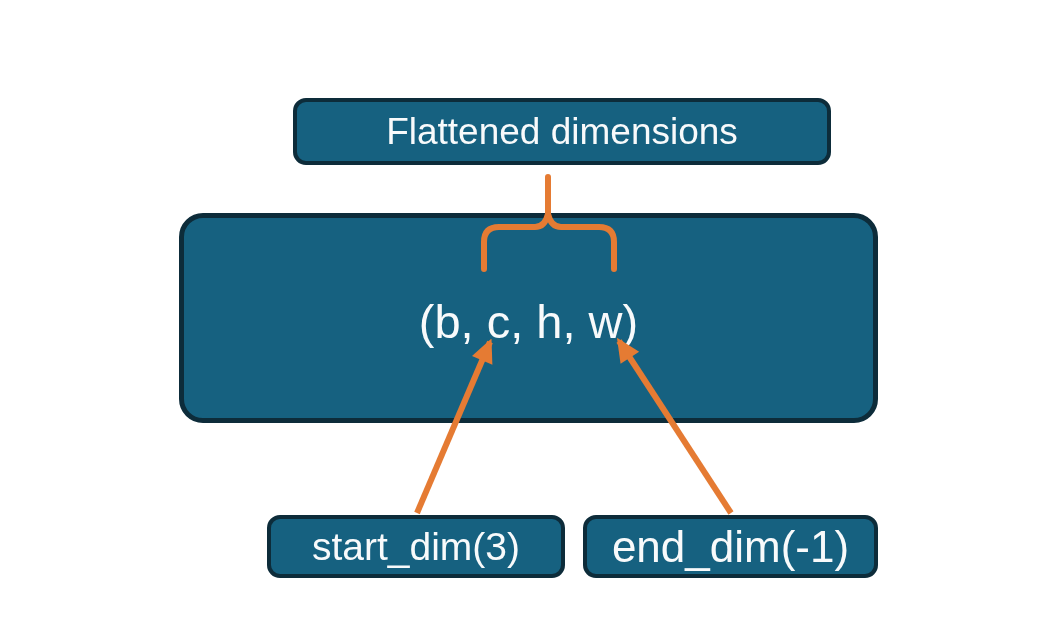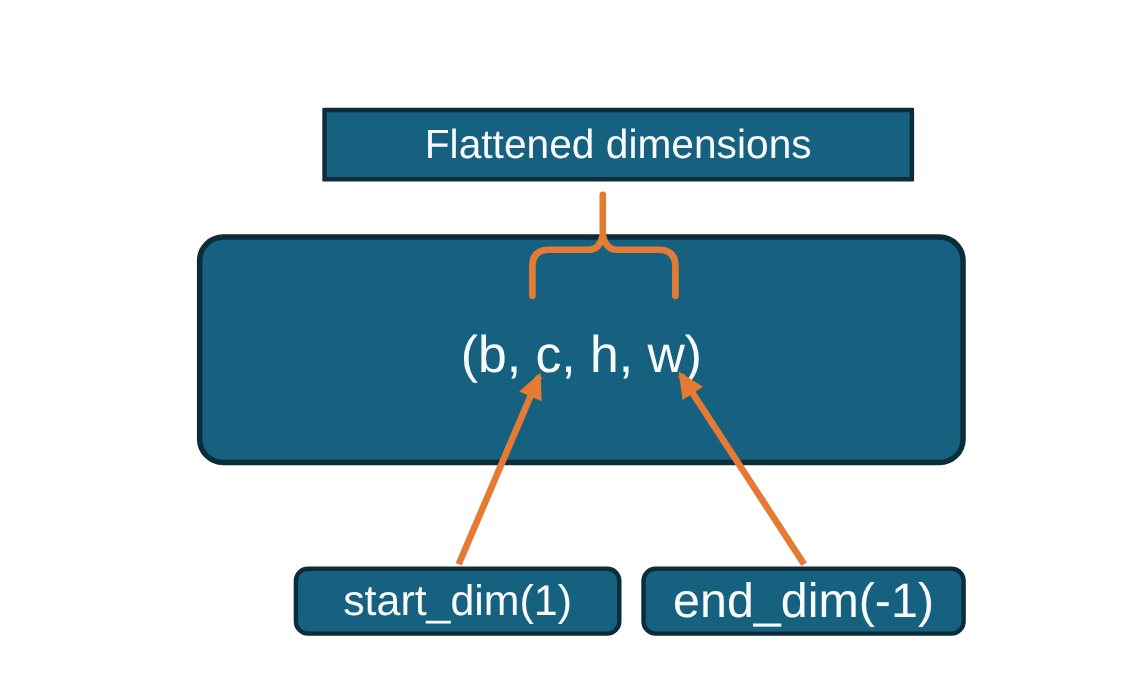--- a/index.html
+++ b/index.html
@@ -28,21 +28,21 @@
     color: var(--node-text);
     display: flex;
     align-items: center;
     justify-content: center;
     text-align: center;
     white-space: nowrap;
   }
   .node-top {
     left: 293px; top: 98px;
     width: 538px; height: 67px;
-    border-radius: 1px;
+    border-radius: 13px;
     font-size: 37px;
   }
   .node-main {
     left: 179px; top: 213px;
     width: 699px; height: 210px;
     border-width: 5px;
     border-radius: 24px;
     font-size: 47px;
   }
   .node-main .node-label { margin-top: 6px; }
@@ -82,21 +82,21 @@
 
   <div class="node node-top">
     <span class="node-label">Flattened dimensions</span>
   </div>
 
   <div class="node node-main">
     <span class="node-label">(b, c, h, w)</span>
   </div>
 
   <div class="node node-bl">
-    <span class="node-label">start_dim(1)</span>
+    <span class="node-label">start_dim(3)</span>
   </div>
 
   <div class="node node-br">
     <span class="node-label">end_dim(-1)</span>
   </div>
 
   <svg class="connector-layer" viewBox="0 0 1038 632" xmlns="http://www.w3.org/2000/svg">
     <defs>
       <marker id="arrowhead" viewBox="0 0 10 10" refX="8.5" refY="5" markerWidth="4.2" markerHeight="4.2" orient="auto">
         <path class="arrowhead-fill" d="M0.6,0.6 L10,5 L0.6,9.4 Z"></path>

